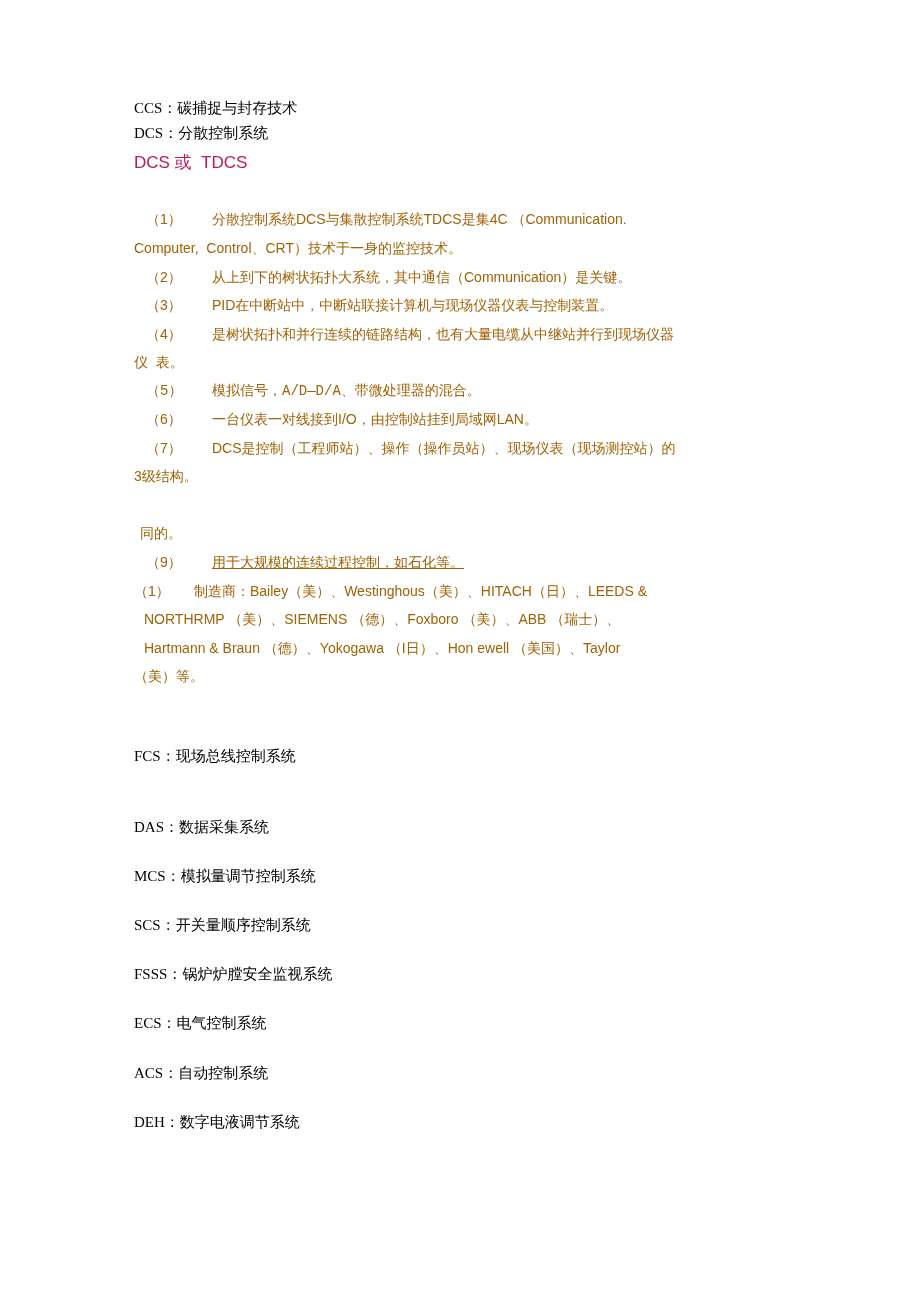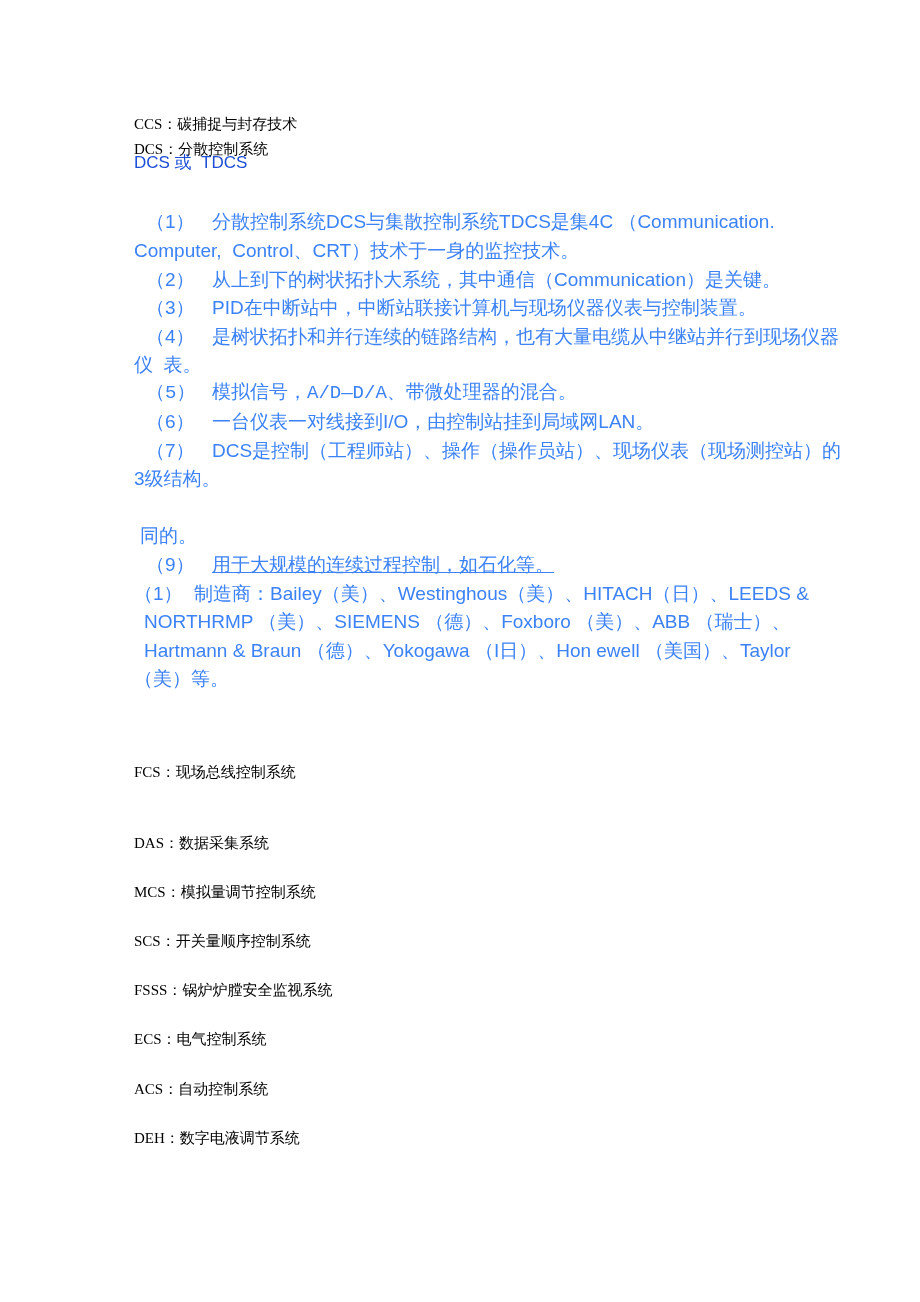--- a/index.html
+++ b/index.html
@@ -22,31 +22,30 @@
     }
     .line {
       position: absolute;
       white-space: nowrap;
       line-height: 1;
     }
     .serif {
       font-family: "Liberation Serif", "DejaVu Serif", serif;
       font-size: 15px;
       color: #000000;
-      margin-top: 16px;
     }
     .sans-black {
       font-family: "Liberation Sans", "DejaVu Sans", sans-serif;
       font-size: 17px;
-      color: #1d4ed8;
+      color: #be185d;
     }
     .red {
       font-family: "Liberation Sans", "DejaVu Sans", sans-serif;
-      font-size: 19px;
-      color: #3b82f6;
+      font-size: 14px;
+      color: #a16207;
     }
     .num {
       display: inline-block;
       width: 66px;
     }
     .num10 {
       display: inline-block;
       width: 60px;
     }
   </style>

